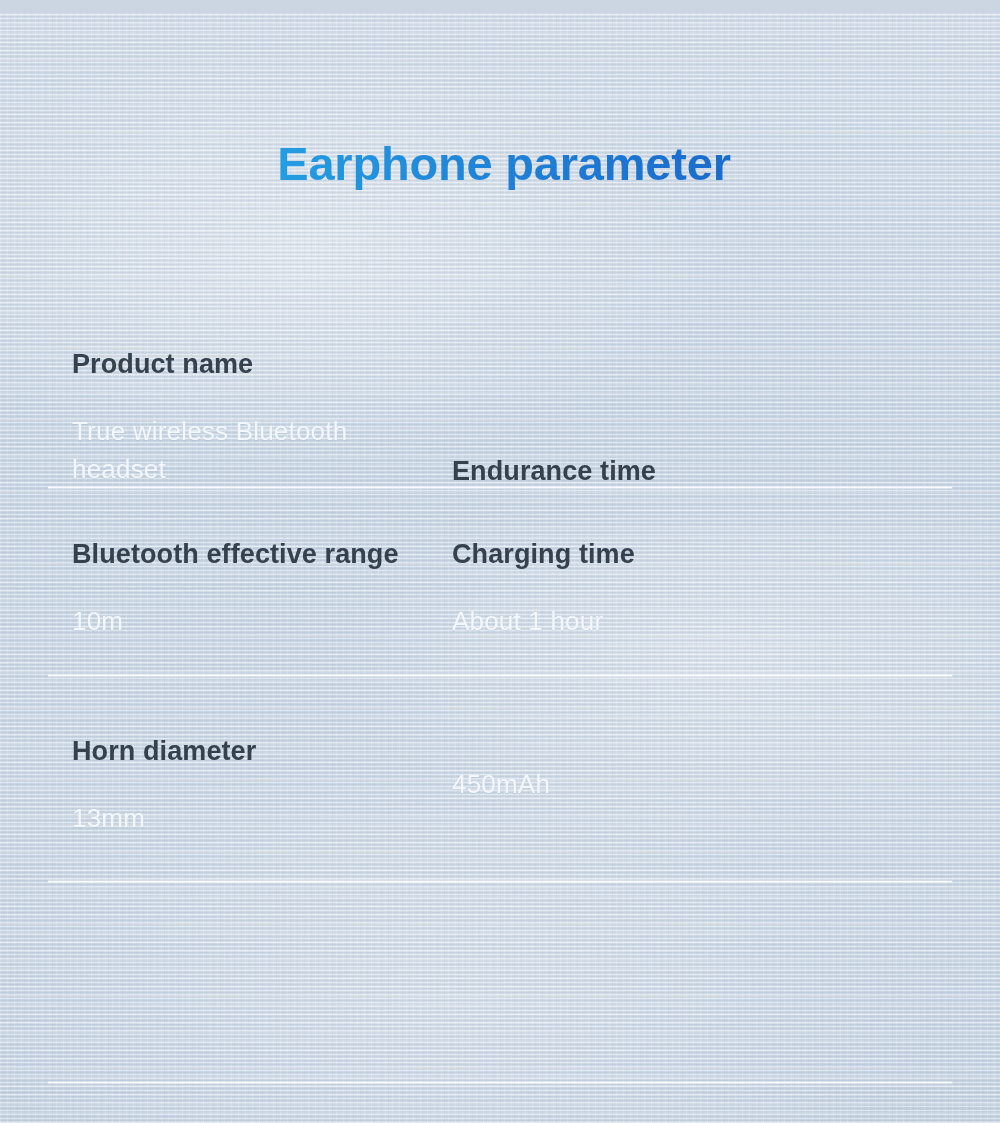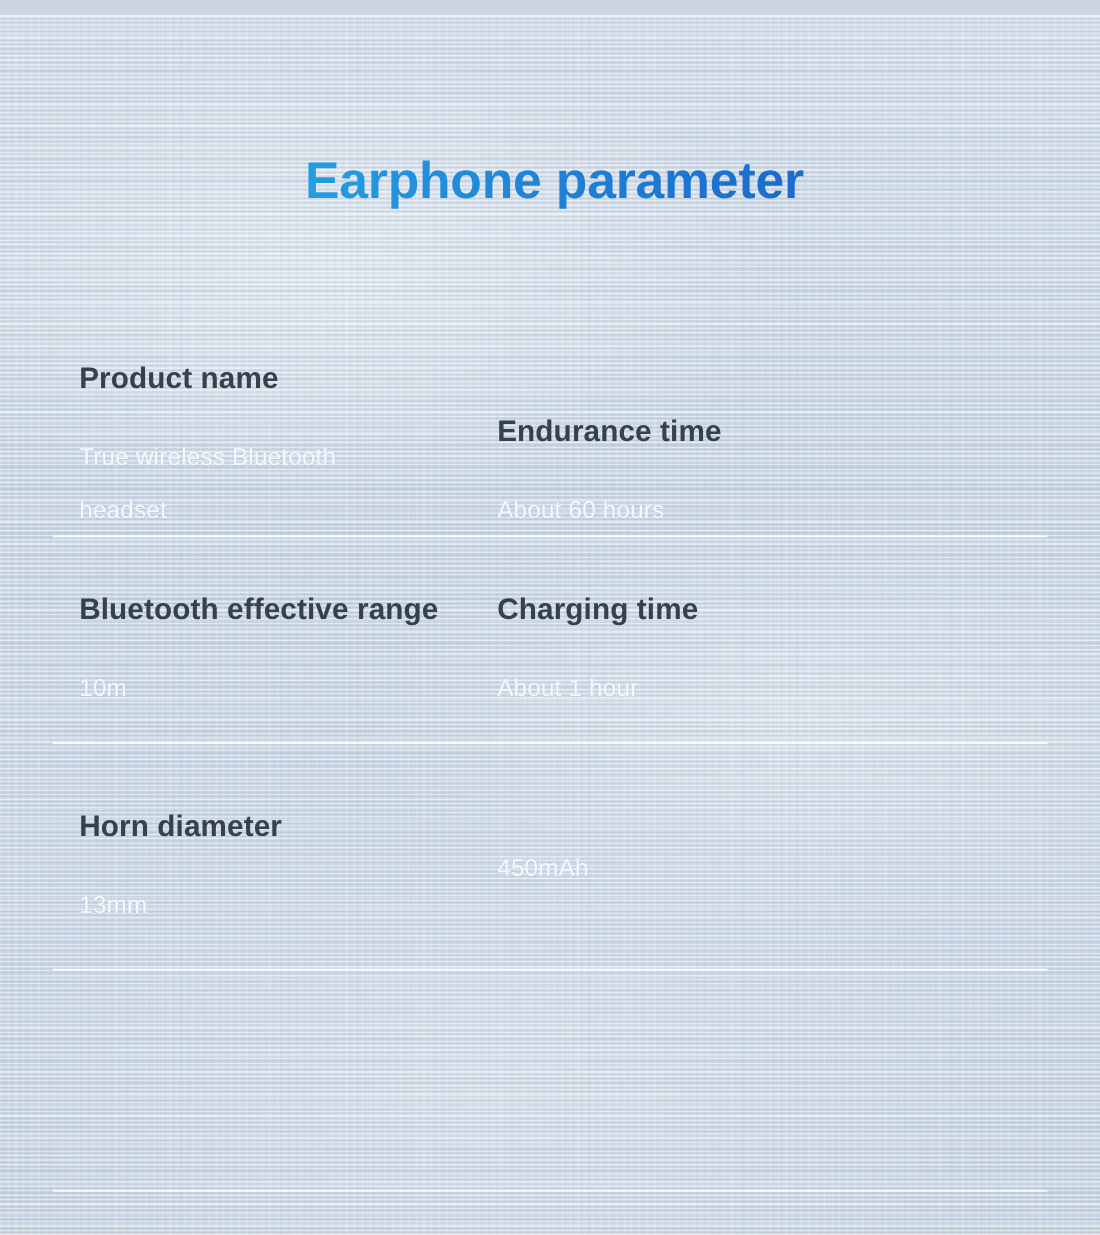--- a/index.html
+++ b/index.html
@@ -146,24 +146,24 @@
     font-size:27px;
     font-weight:700;
     color:#36414e;
     line-height:34px;
     letter-spacing:0.1px;
     white-space:nowrap;
   }
 
   .spec-value {
     margin-top:31px;
-    font-size:22px;
+    font-size:26px;
     font-weight:400;
     color:#f4f8fc;
-    line-height:48px;
+    line-height:38px;
     letter-spacing:0.2px;
     text-shadow:0 1px 1px rgba(150,170,195,0.25);
   }
   .spec-value.wrap { max-width:280px; }
   .spec-value.nowrap { white-space:nowrap; }
 
   
   .row-0 { height:166px;align-items:flex-end; }
   .row-1 { height:197px; }
   .row-2 { height:207px; }
@@ -203,21 +203,20 @@
 
     <div class="spec-table">
 
       <div class="spec-row row-0">
         <div class="spec-cell left">
           <div class="spec-label">Product name</div>
           <div class="spec-value wrap">True wireless Bluetooth headset</div>
         </div>
         <div class="spec-cell right">
           <div class="spec-label">Endurance time</div>
-          <div class="spec-value nowrap">About 60 hours</div>
         </div>
       </div>
 
       <div class="spec-row row-1">
         <div class="spec-cell left">
           <div class="spec-label">Bluetooth effective range</div>
           <div class="spec-value nowrap">10m</div>
         </div>
         <div class="spec-cell right">
           <div class="spec-label">Charging time</div>

